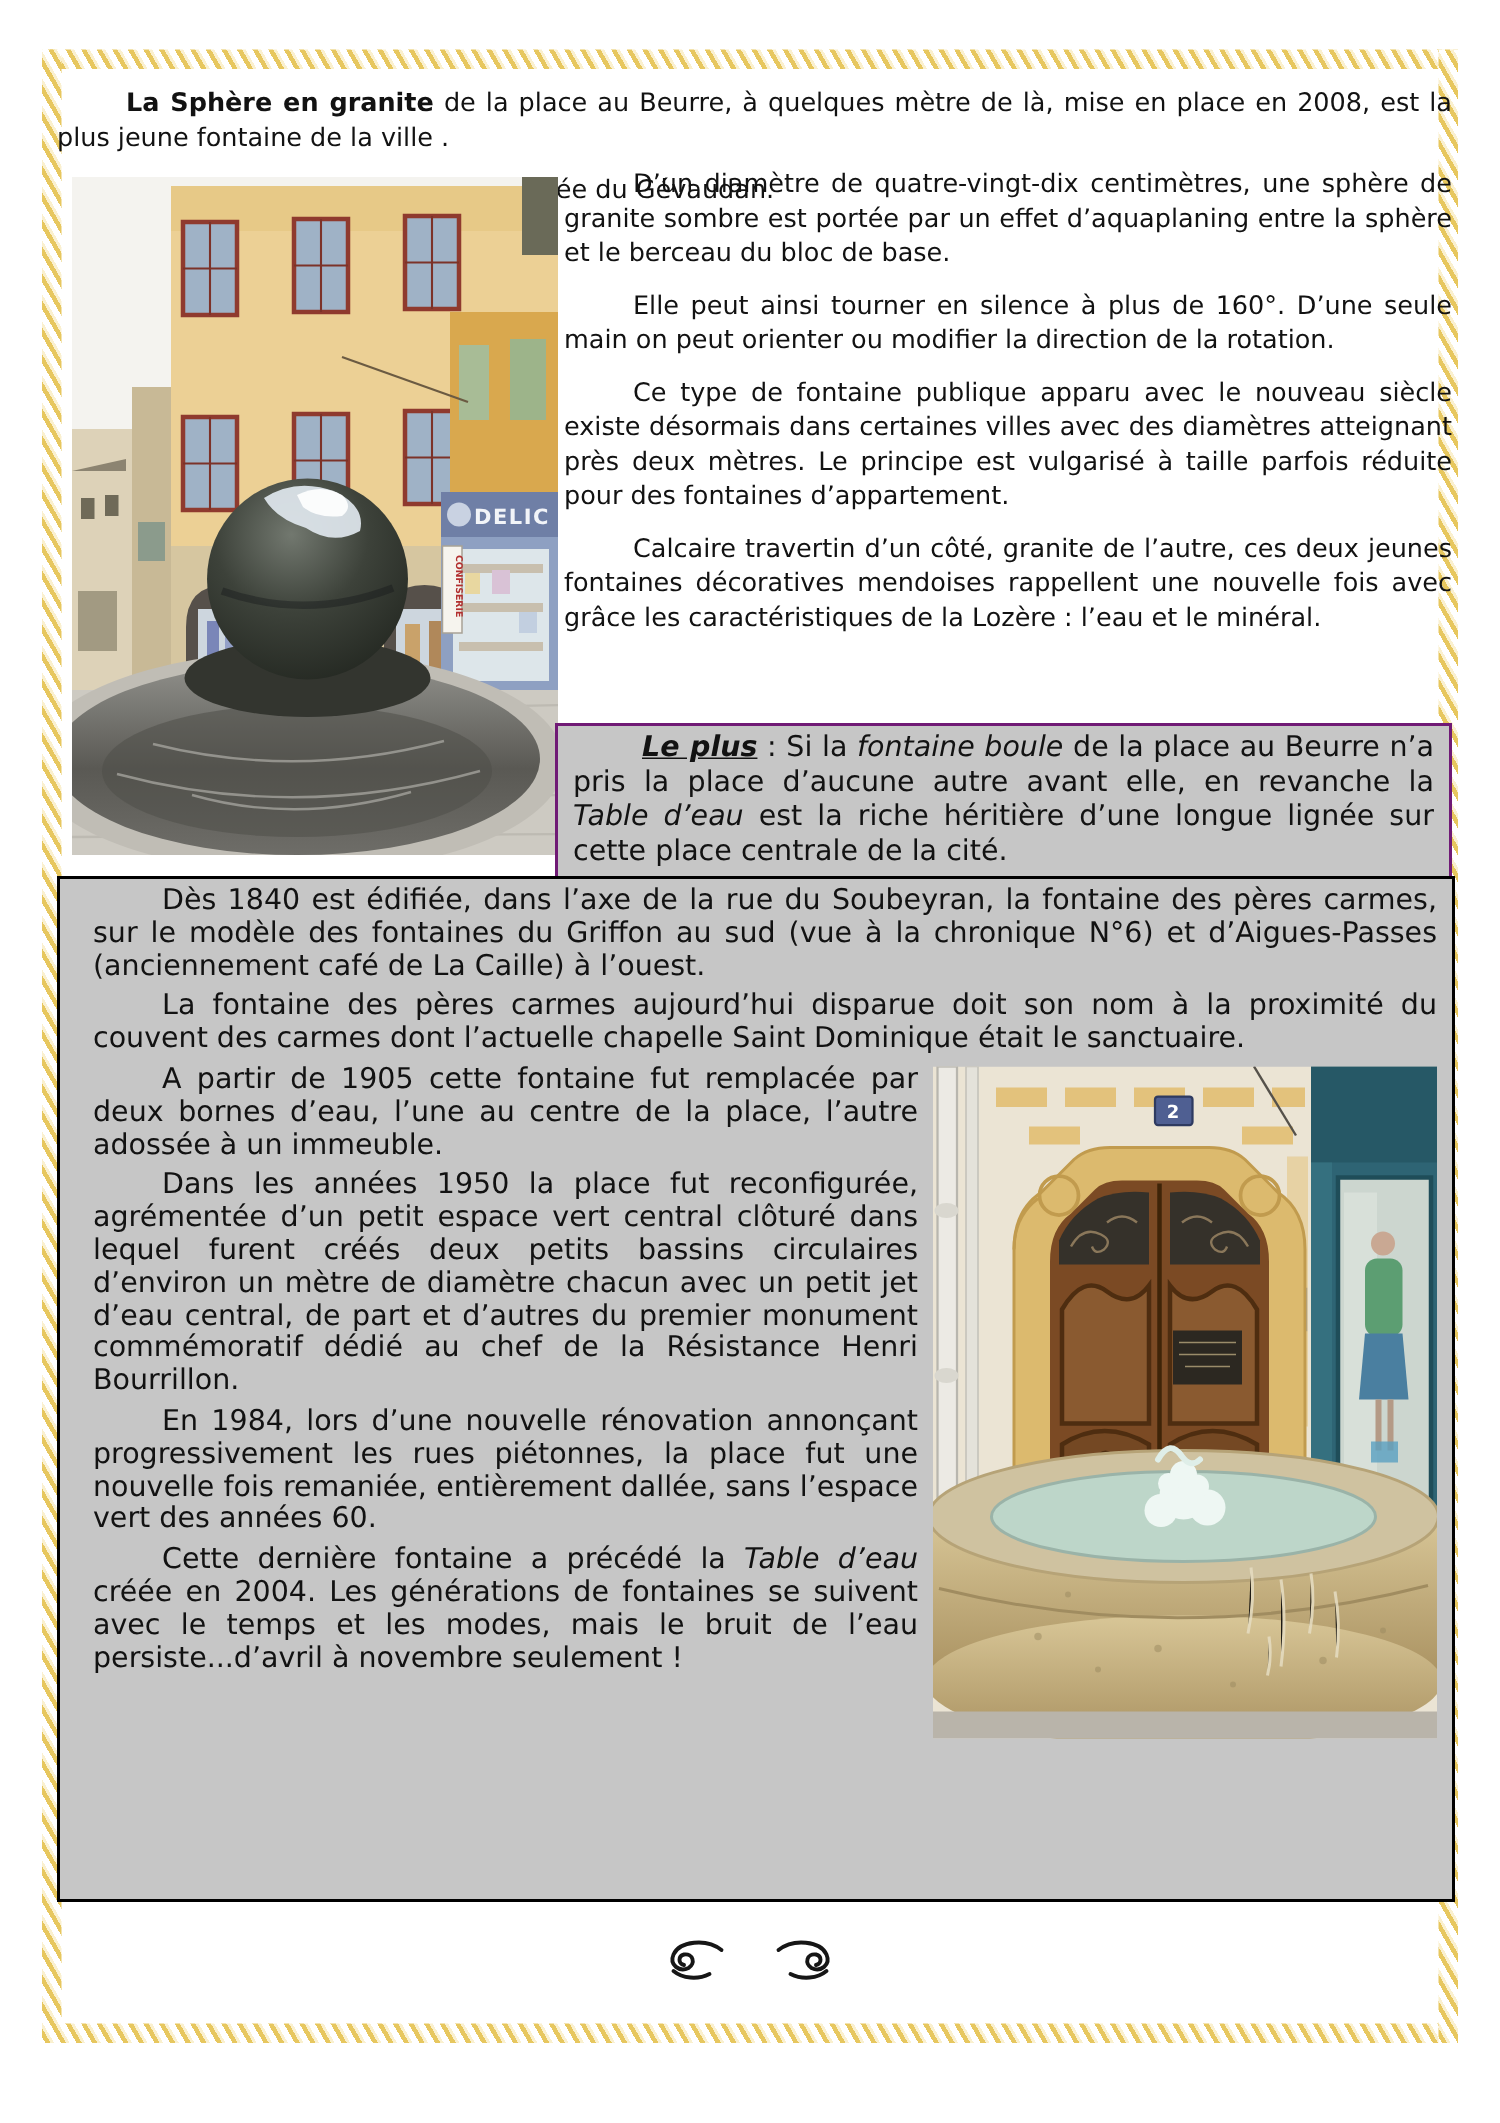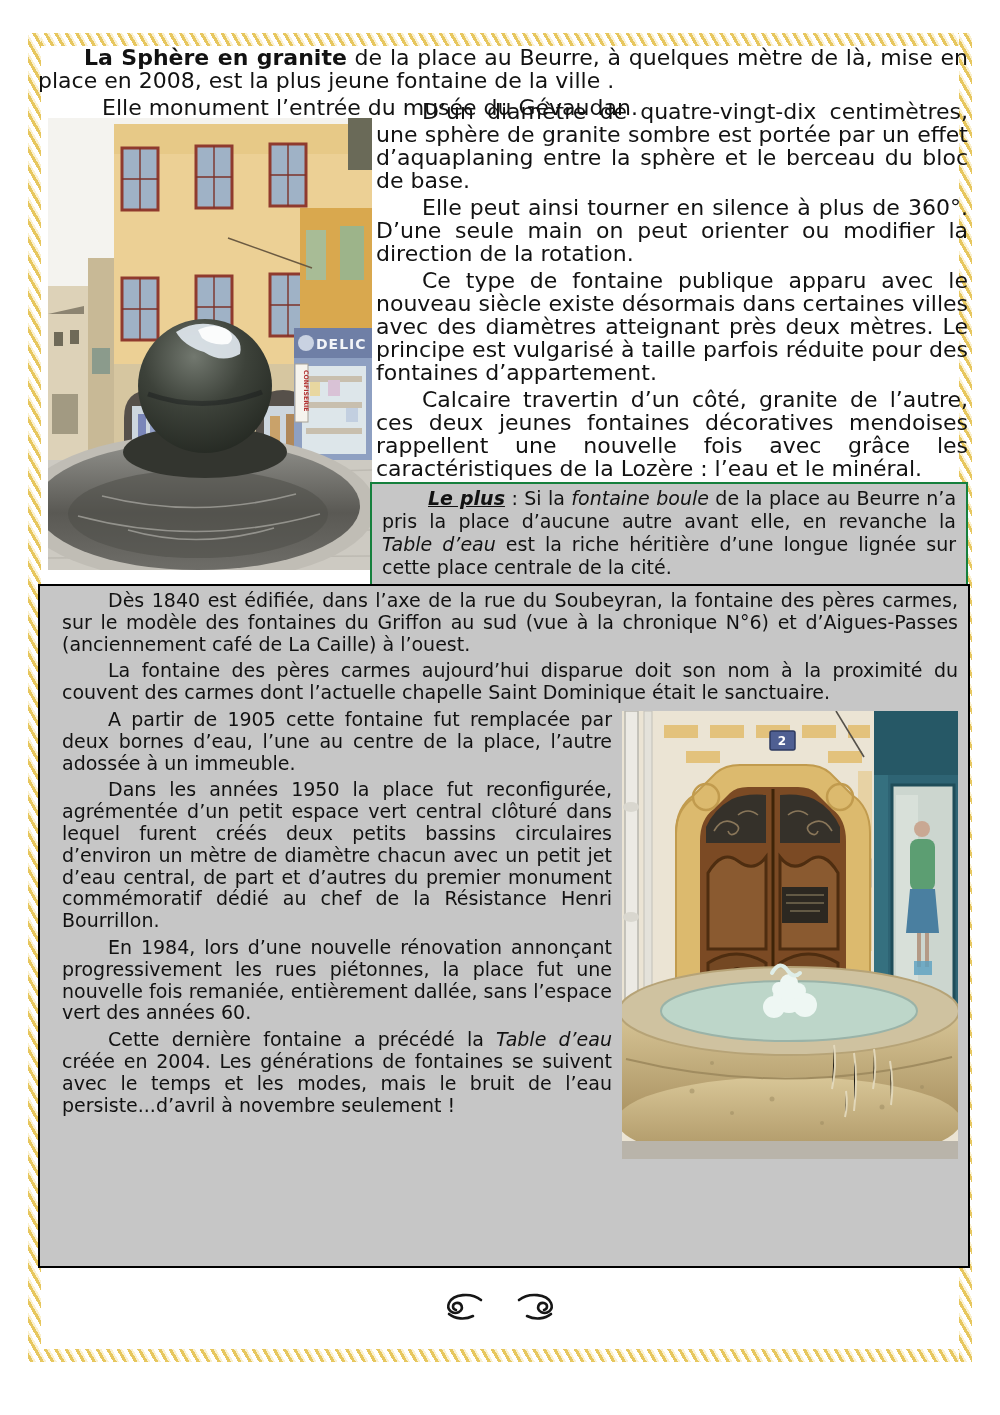--- a/index.html
+++ b/index.html
@@ -7,34 +7,34 @@
     width:1000px;height:1415px;position:relative;background:#ffffff;
     font-family:"DejaVu Sans", sans-serif;color:#121212;overflow:hidden;
   }
   
   .rope{position:absolute;background:repeating-linear-gradient(60deg,#ffffff 0 2px,#e7c75f 2px 5px,#faf0cf 5px 7px,#ffffff 7px 9px);}
   #rope-top{left:28px;top:33px;width:944px;height:13px;}
   #rope-bottom{left:28px;top:1349px;width:944px;height:13px;}
   #rope-left{left:28px;top:33px;width:13px;height:1329px;}
   #rope-right{left:959px;top:33px;width:13px;height:1329px;}
 
-  .para{margin:0 0 4px 0;text-align:justify;text-indent:46px;font-size:22px;line-height:23px;}
+  .para{margin:12px 0 4px 0;text-align:justify;text-indent:46px;font-size:17px;line-height:23px;}
   .para:last-child{margin-bottom:0;}
   b{font-weight:bold;}
   .it{font-style:italic;}
 
   #intro{position:absolute;left:38px;top:46px;width:930px;}
   #intro .p2{text-indent:64px;text-align:left;}
 
   #photo1{position:absolute;left:48px;top:118px;width:324px;height:502px;}
   #right-col{position:absolute;left:376px;top:100px;width:592px;}
 
   #leplus{
     position:absolute;left:370px;top:482px;width:598px;box-sizing:border-box;
-    background:#c6c6c6;border:2px solid #15803d;padding:3px 10px 5px 10px;
+    background:#c6c6c6;border:2px solid #701a75;padding:3px 10px 5px 10px;
   }
   #leplus .para{font-size:19px;line-height:23px;margin:0;}
   .lp-title{font-weight:bold;font-style:italic;text-decoration:underline;}
 
   #history{
     position:absolute;left:38px;top:584px;width:932px;height:684px;box-sizing:border-box;
     background:#c6c6c6;border:2px solid #000;padding:4px 10px;overflow:hidden;
   }
   #history .para{font-size:19px;line-height:21.8px;margin:0 0 5px 12px;}
   .hrow{display:flex;gap:10px;}
@@ -171,21 +171,21 @@
   <ellipse cx="157" cy="334" rx="82" ry="26" fill="#33352f"></ellipse>
   <circle cx="157" cy="268" r="67" fill="url(#sph)"></circle>
   <path d="M128,214 Q150,200 176,210 Q196,220 192,236 Q174,246 156,234 Q136,228 128,214 Z" fill="#dfe7ee" opacity="0.92"></path>
   <path d="M150,212 Q166,204 180,212 Q188,220 180,226 Q164,228 154,220 Z" fill="#ffffff" opacity="0.9"></path>
   <path d="M100,276 Q157,296 214,274" stroke="#15171a" stroke-width="5" fill="none" opacity="0.4"></path>
 </svg>
 </div>
 
 <div id="right-col">
   <p class="para">D’un diamètre de quatre-vingt-dix centimètres, une sphère de granite sombre est portée par un effet d’aquaplaning entre la sphère et le berceau du bloc de base.</p>
-  <p class="para">Elle peut ainsi tourner en silence à plus de 360°. D’une seule main on peut orienter ou modifier la direction de la rotation.</p>
+  <p class="para">Elle peut ainsi tourner en silence à plus de 160°. D’une seule main on peut orienter ou modifier la direction de la rotation.</p>
   <p class="para">Ce type de fontaine publique apparu avec le nouveau siècle existe désormais dans certaines villes avec des diamètres atteignant près deux mètres. Le principe est vulgarisé à  taille parfois réduite pour des fontaines d’appartement.</p>
   <p class="para">Calcaire travertin d’un côté, granite de l’autre, ces deux jeunes fontaines décoratives mendoises rappellent une nouvelle fois avec grâce les caractéristiques de la Lozère : l’eau et le minéral.</p>
 </div>
 
 <div id="leplus">
   <p class="para"><span class="lp-title">Le  plus</span><span> : </span><span>Si la </span><span class="it">fontaine  boule</span><span> de la place au Beurre n’a pris la place d’aucune autre avant elle, en revanche la </span><span class="it">Table d’eau</span><span>  est la riche héritière d’une longue lignée sur cette place centrale de la cité.</span></p>
 </div>
 
 <div id="history">
   <p class="para">Dès 1840 est édifiée, dans l’axe de la rue du Soubeyran, la fontaine des pères carmes, sur le modèle des fontaines du Griffon au sud (vue à la chronique N°6) et d’Aigues-Passes (anciennement café de La Caille) à l’ouest.</p>

